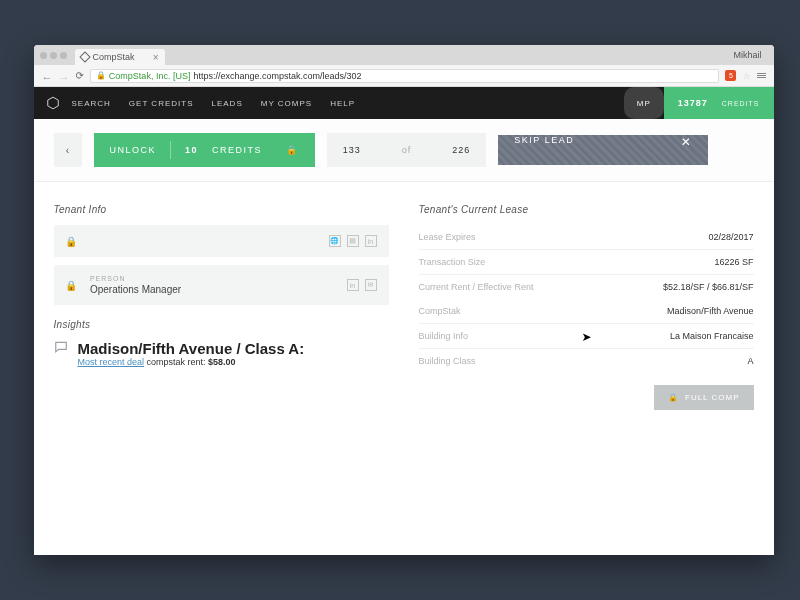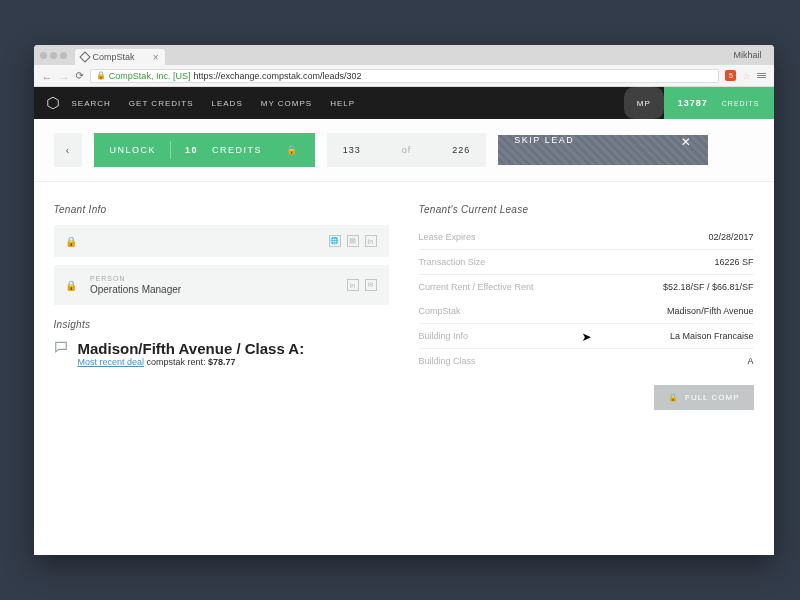--- a/index.html
+++ b/index.html
@@ -261,21 +261,21 @@
       <div class="section-title">Insights</div>
       <div class="insight">
         <span class="bubble">
           <svg width="14" height="14" viewBox="0 0 24 24">
                 <path d="M3 4h18v12H8l-5 4z" fill="none" stroke="#9aa0a6" stroke-width="2"></path>
               </svg>
         </span>
         <div>
           <div class="heading">Madison/Fifth Avenue / Class A:</div>
           <div class="line2">
-            <span class="link">Most recent deal</span><span> compstak rent: </span><b>$78.77</b>
+            <span class="link">Most recent deal</span><span> compstak rent: </span><b>$58.00</b>
           </div>
         </div>
       </div>
     </div>
 
     <div class="col">
 
       <div class="section-title">Tenant's Current Lease</div>
       <div class="dl">
         <div class="row">

